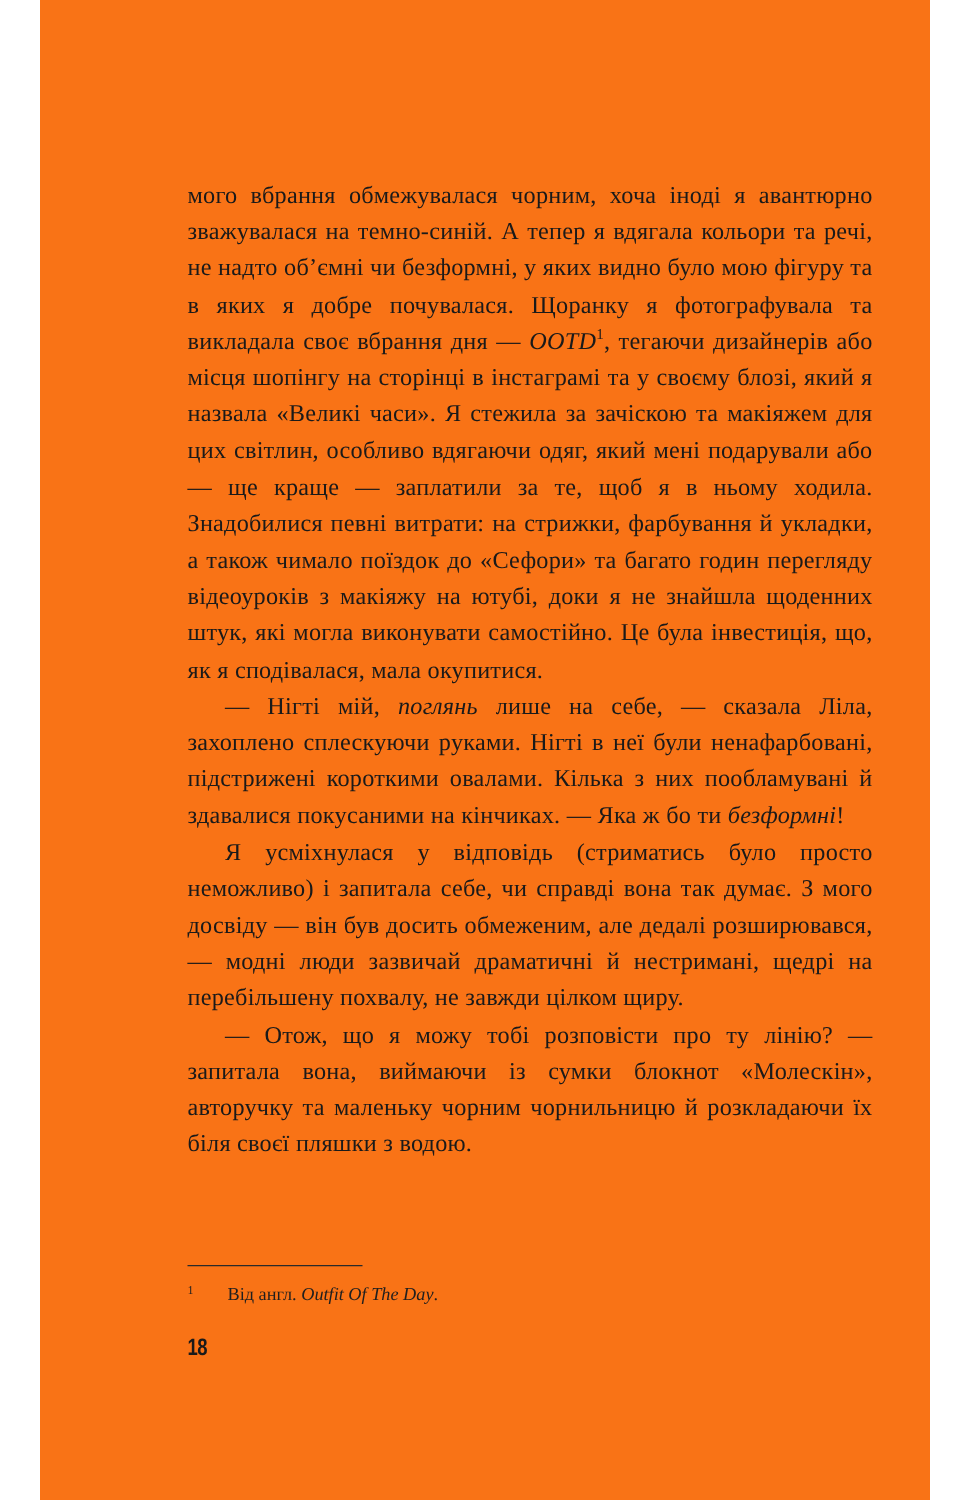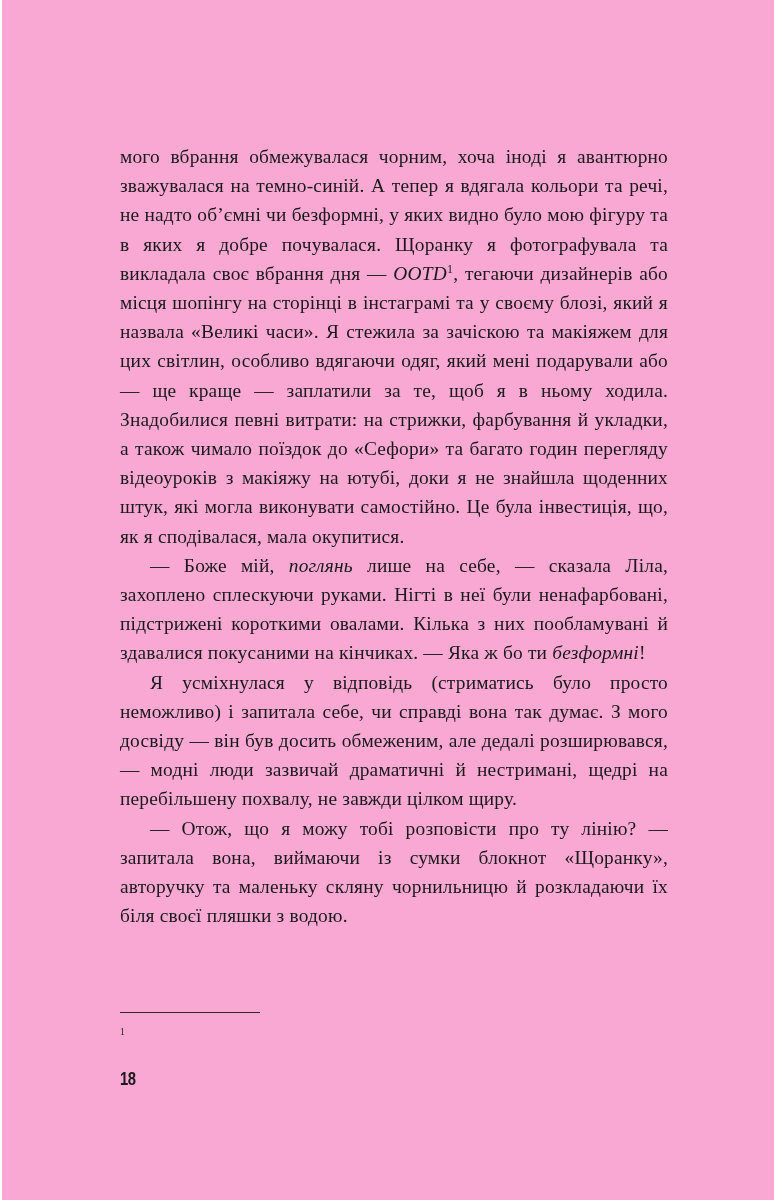--- a/index.html
+++ b/index.html
@@ -2,23 +2,23 @@
 <html><head>
 <meta charset="utf-8">
 <style>
   html, body {
     margin: 0;
     padding: 0;
     background: #ffffff;
   }
   .page {
     position: relative;
-    width: 772px;
+    width: 712px;
     height: 1200px;
-    background: #f9a8d4;
+    background: #f97316;
     margin: 0 auto;
     overflow: hidden;
     font-family: "Liberation Serif", "DejaVu Serif", serif;
     color: #1a1a1a;
   }
 
   .textblock {
     position: absolute;
     left: 118px;
     top: 142px;
@@ -99,28 +99,31 @@
   }
 </style>
 </head>
 <body>
 
 <div class="page">
 
   <div class="textblock">
 
     <p class="body" id="p1"><span>мого вбрання обмежувалася чорним, хоча іноді я авантюрно зважувалася на темно-синій. А тепер я вдягала кольори та речі, не надто об’ємні чи безформні, у яких видно було мою фігуру та в яких я добре почувалася. Щоранку я фотографувала та викладала своє вбрання дня — </span><span class="it">OOTD</span><sup class="fnref">1</sup><span>, тегаючи дизайнерів або місця шопінгу на сторінці в інстаграмі та у своєму блозі, який я назвала «Великі часи». Я стежила за зачіскою та макіяжем для цих світлин, особливо вдягаючи одяг, який мені подарували або — ще краще — заплатили за те, щоб я в ньому ходила. Знадобилися певні витрати: на стрижки, фарбування й укладки, а також чимало поїздок до «Сефори» та багато годин перегляду відеоуроків з макіяжу на ютубі, доки я не знайшла щоденних штук, які могла виконувати самостійно. Це була інвестиція, що, як я сподівалася, мала окупитися.</span></p>
-    <p class="body indent" id="p3"><span>— Боже мій, </span><span class="it">поглянь</span><span> лише на себе, — сказала Ліла, захоплено сплескуючи руками. Нігті в неї були ненафарбовані, підстрижені короткими овалами. Кілька з них пообламувані й здавалися покусаними на кінчиках. — Яка ж бо ти </span><span class="it">безформні</span><span>!</span></p>
+    <p class="body indent" id="p3"><span>— Нігті мій, </span><span class="it">поглянь</span><span> лише на себе, — сказала Ліла, захоплено сплескуючи руками. Нігті в неї були ненафарбовані, підстрижені короткими овалами. Кілька з них пообламувані й здавалися покусаними на кінчиках. — Яка ж бо ти </span><span class="it">безформні</span><span>!</span></p>
     <p class="body indent" id="p4"><span>Я усміхнулася у відповідь (стриматись було просто неможливо) і запитала себе, чи справді вона так думає. З мого досвіду — він був досить обмеженим, але дедалі розширювався, — модні люди зазвичай драматичні й нестримані, щедрі на перебільшену похвалу, не завжди цілком щиру.</span></p>
-    <p class="body indent" id="p5"><span>— Отож, що я можу тобі розповісти про ту лінію? — запитала вона, виймаючи із сумки блокнот «Щоранку», авторучку та маленьку скляну чорнильницю й розкладаючи їх біля своєї пляшки з водою.</span></p>
+    <p class="body indent" id="p5"><span>— Отож, що я можу тобі розповісти про ту лінію? — запитала вона, виймаючи із сумки блокнот «Молескін», авторучку та маленьку чорним чорнильницю й розкладаючи їх біля своєї пляшки з водою.</span></p>
 
   </div>
 
   <div class="footnote-area">
     <div class="fn-rule"></div>
     <div class="fn-row">
       <span class="fn-num">1</span>
+      <span class="fn-text">
+        <span>Від англ. </span><span class="it">Outfit Of The Day</span><span>.</span>
+      </span>
     </div>
   </div>
 
   <div class="folio">18</div>
 
 </div>
 
 </body></html>

